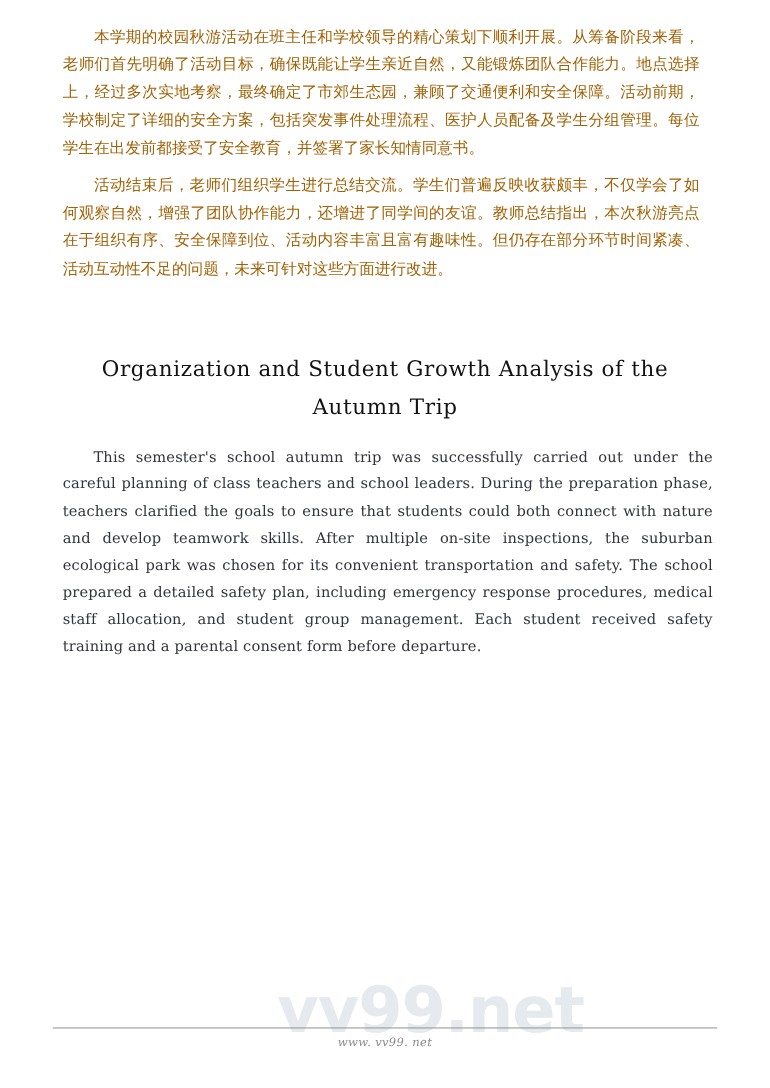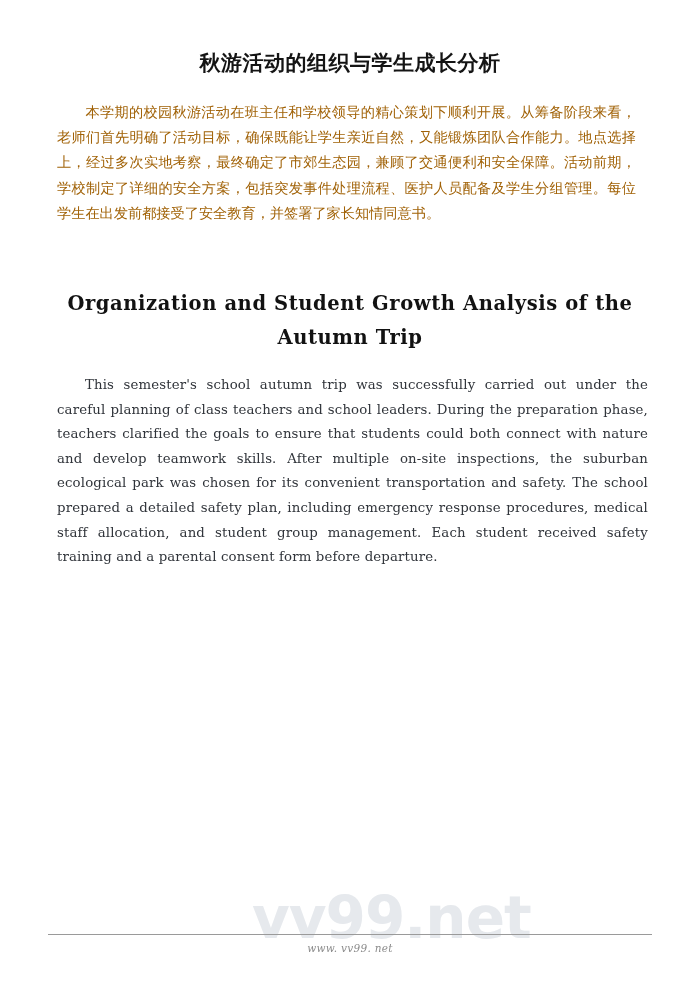--- a/index.html
+++ b/index.html
@@ -81,21 +81,21 @@
     color: #a16207;
     word-break: break-all;
   }
 
   
   .en-title {
     margin: 0;
     padding-top: 52px;
     text-align: center;
     font-family: "DejaVu Serif", serif;
-    font-weight: 700;
+    font-weight: 400;
     font-size: 19.5px;
     line-height: 34px;
     letter-spacing: 0.6px;
     color: #121212;
     padding-left: 14px;
     padding-right: 14px;
   }
 
   
   .en-body {
@@ -141,24 +141,24 @@
 </style>
 </head>
 <body>
 
 <div class="page">
 
   <div class="watermark">vv99.net</div>
 
   <div class="content">
 
-    <h1 class="cn-title">秋游活动的组织与学生成长分析</h1>
 
     <div class="cn-body">
       <p class="cn-p">本学期的校园秋游活动在班主任和学校领导的精心策划下顺利开展。从筹备阶段来看，老师们首先明确了活动目标，确保既能让学生亲近自然，又能锻炼团队合作能力。地点选择上，经过多次实地考察，最终确定了市郊生态园，兼顾了交通便利和安全保障。活动前期，学校制定了详细的安全方案，包括突发事件处理流程、医护人员配备及学生分组管理。每位学生在出发前都接受了安全教育，并签署了家长知情同意书。</p>
+      <p class="cn-p">活动结束后，老师们组织学生进行总结交流。学生们普遍反映收获颇丰，不仅学会了如何观察自然，增强了团队协作能力，还增进了同学间的友谊。教师总结指出，本次秋游亮点在于组织有序、安全保障到位、活动内容丰富且富有趣味性。但仍存在部分环节时间紧凑、活动互动性不足的问题，未来可针对这些方面进行改进。</p>
     </div>
 
     <h2 class="en-title">Organization and Student Growth Analysis of the Autumn Trip</h2>
 
     <div class="en-body">
       <p class="en-p">This semester's school autumn trip was successfully carried out under the careful planning of class teachers and school leaders. During the preparation phase, teachers clarified the goals to ensure that students could both connect with nature and develop teamwork skills. After multiple on-site inspections, the suburban ecological park was chosen for its convenient transportation and safety. The school prepared a detailed safety plan, including emergency response procedures, medical staff allocation, and student group management. Each student received safety training and a parental consent form before departure.</p>
 
     </div>
 
   </div>

